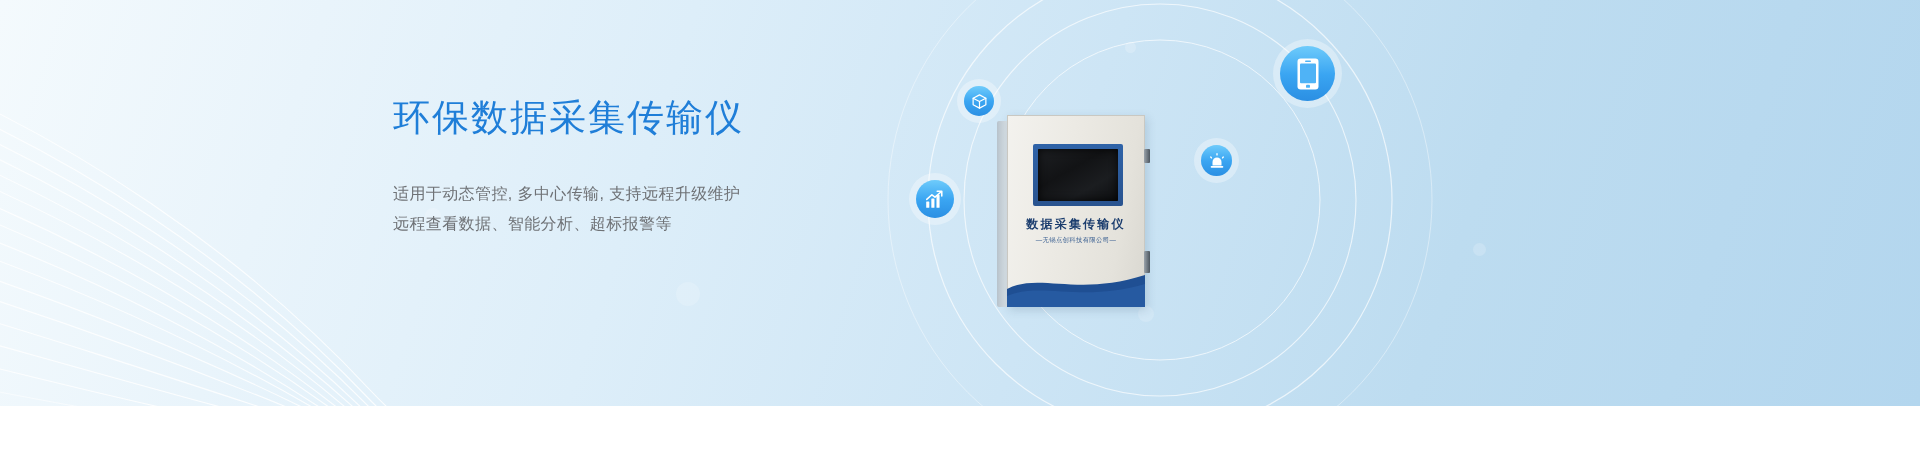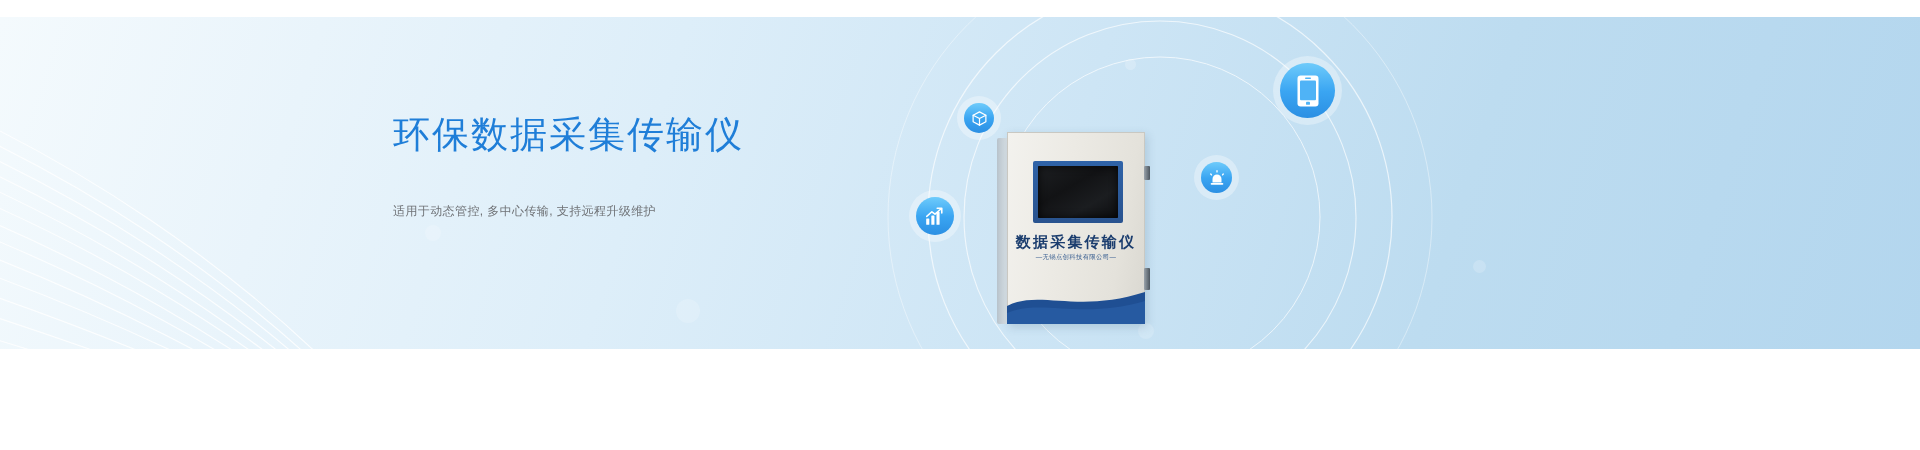--- a/index.html
+++ b/index.html
@@ -1,36 +1,35 @@
 <!DOCTYPE html>
 <html><head>
 <meta charset="utf-8">
 <style>
   html,body{margin:0;padding:0;}
   body{
     width:1920px;height:450px;overflow:hidden;
     font-family:"Liberation Sans","DejaVu Sans",sans-serif;
   }
   .banner{
-    position:relative;width:1920px;height:332px;overflow:hidden;
+    position:relative;width:1920px;height:406px;overflow:hidden;
     background:linear-gradient(108deg,#f4fafd 0%,#e9f4fb 16%,#ddeef9 34%,#cde5f5 55%,#bddcf0 75%,#b3d6ee 100%);
-    margin-top:17px;
   }
   
   .waves{position:absolute;left:-60px;top:60px;width:760px;height:400px;pointer-events:none;}
   .waves svg{display:block;width:100%;height:100%;}
   
   .bokeh{position:absolute;border-radius:50%;background:rgba(255,255,255,.42);pointer-events:none;}
   
   .textblock{position:absolute;left:393px;top:95px;width:560px;}
   .title{
     font-size:37px;line-height:1.25;letter-spacing:2px;color:#1f7ed8;
     font-weight:400;margin:0 0 38px 0;white-space:nowrap;
   }
-  .sub{margin:0;color:#6f7276;font-size:12px;line-height:30px;letter-spacing:.4px;font-weight:400;}
+  .sub{margin:0;color:#6f7276;font-size:16px;line-height:30px;letter-spacing:.4px;font-weight:400;}
   
   .scene{position:absolute;left:860px;top:0;width:760px;height:450px;}
   .rings{position:absolute;left:0;top:0;width:760px;height:450px;}
   .rings svg{display:block;}
   
   .fi{
     position:absolute;border-radius:50%;
     background:linear-gradient(180deg,#6ecbfb 0%,#3aa5f2 52%,#2b8fe3 100%);
     box-shadow:0 0 0 7px rgba(255,255,255,.33);
     display:flex;align-items:center;justify-content:center;
@@ -60,21 +59,21 @@
   }
   .dev-screen{
     width:100%;height:100%;
     background:linear-gradient(150deg,#1d1f22 0%,#121315 40%,#1b1d20 70%,#0d0e10 100%);
     border-radius:1px;
     box-shadow:inset 0 0 9px rgba(0,0,0,.85);
   }
   .dev-name{
     position:absolute;left:0;right:0;top:100px;text-align:center;
     font-family:"DejaVu Serif","Liberation Serif",serif;
-    font-weight:700;font-size:15px;letter-spacing:2.2px;color:#1b3d6e;
+    font-weight:700;font-size:12px;letter-spacing:2.2px;color:#1b3d6e;
   }
   .dev-company{
     position:absolute;left:0;right:0;top:120px;text-align:center;
     font-size:6.4px;letter-spacing:.3px;color:#3d6293;
   }
   .dev-wave{position:absolute;left:10px;bottom:0;width:138px;height:44px;overflow:hidden;}
   .dev-knob{
     position:absolute;right:-5px;width:6px;height:14px;border-radius:1px;
     background:linear-gradient(90deg,#9aa3ab,#4c565f);
   }
@@ -114,20 +113,21 @@
 
   <div class="bokeh" style="left:425px;top:208px;width:16px;height:16px;opacity:.45;"></div>
   <div class="bokeh" style="left:676px;top:282px;width:24px;height:24px;opacity:.4;"></div>
   <div class="bokeh" style="left:1138px;top:306px;width:16px;height:16px;opacity:.4;"></div>
   <div class="bokeh" style="left:1125px;top:42px;width:11px;height:11px;opacity:.5;"></div>
   <div class="bokeh" style="left:1473px;top:243px;width:13px;height:13px;opacity:.45;"></div>
 
   <div class="textblock">
     <h1 class="title">环保数据采集传输仪</h1>
     <p class="sub">适用于动态管控, 多中心传输, 支持远程升级维护</p>
+    <p class="sub">远程查看数据、智能分析、超标报警等</p>
   </div>
 
   <div class="scene">
 
     <div class="rings">
       <svg width="760" height="450" viewBox="0 0 760 450" aria-hidden="true">
         <g fill="none" stroke="#ffffff" opacity=".68">
           <circle cx="300" cy="200" r="232" stroke-width="1.2"></circle>
           <circle cx="300" cy="200" r="196" stroke-width="1.1"></circle>
           <circle cx="300" cy="200" r="160" stroke-width="1"></circle>

